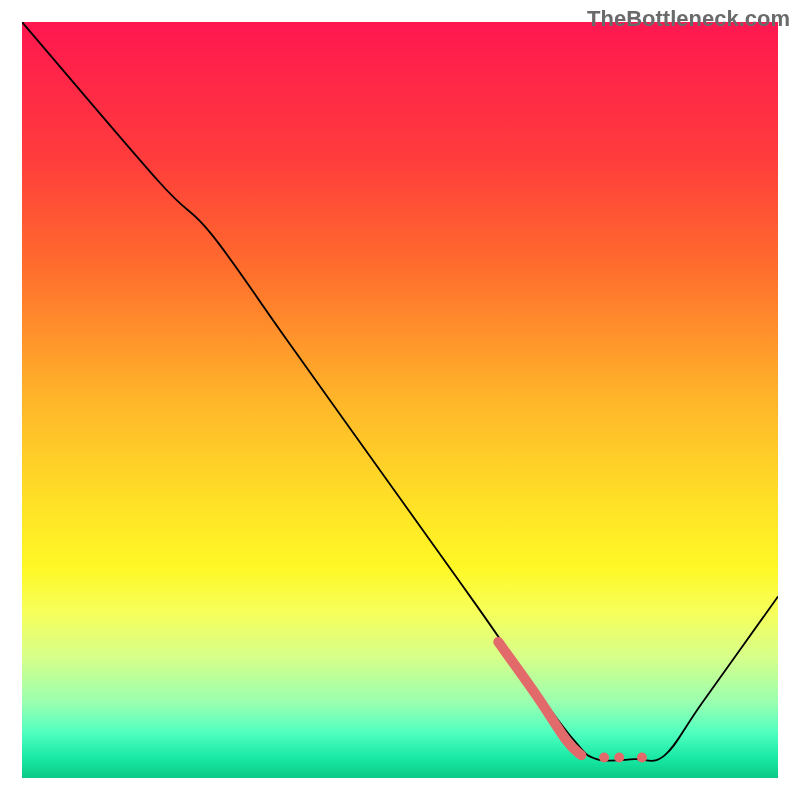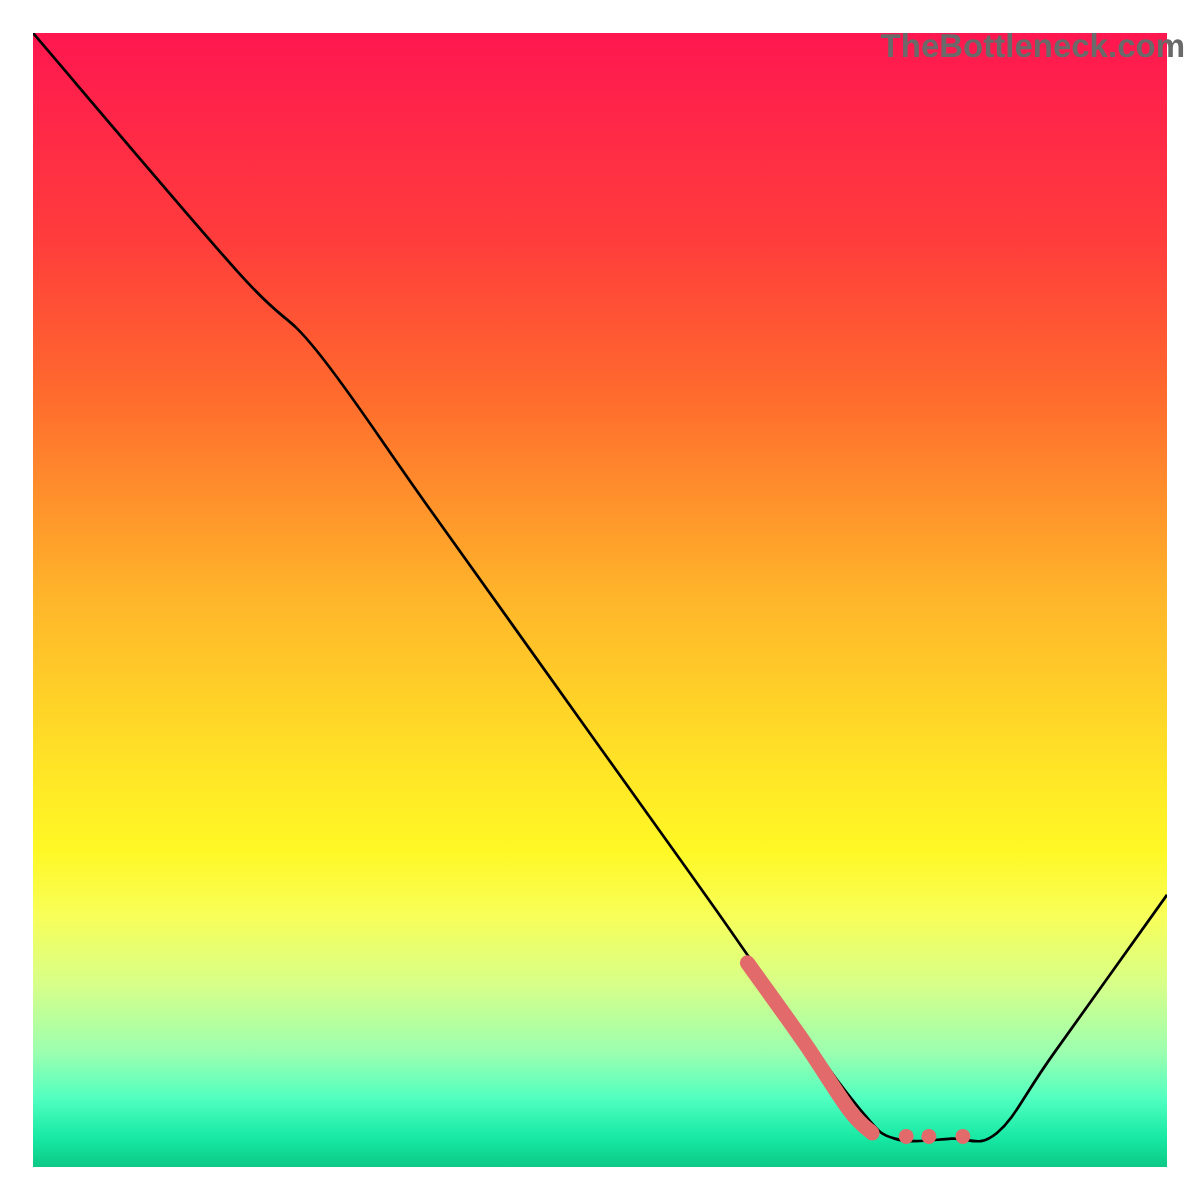--- a/index.html
+++ b/index.html
@@ -12,21 +12,20 @@
     overflow: hidden;
   }
   .watermark {
     position: absolute;
     top: 6px;
     right: 10px;
     font-size: 22px;
     font-weight: bold;
     color: #6a6a6a;
     z-index: 100;
-    margin-top: 12px;
   }
   .chart-area {
     position: absolute;
     left: 22px;
     top: 22px;
     width: 756px;
     height: 756px;
   }
   .gradient-bg {
     position: absolute;

